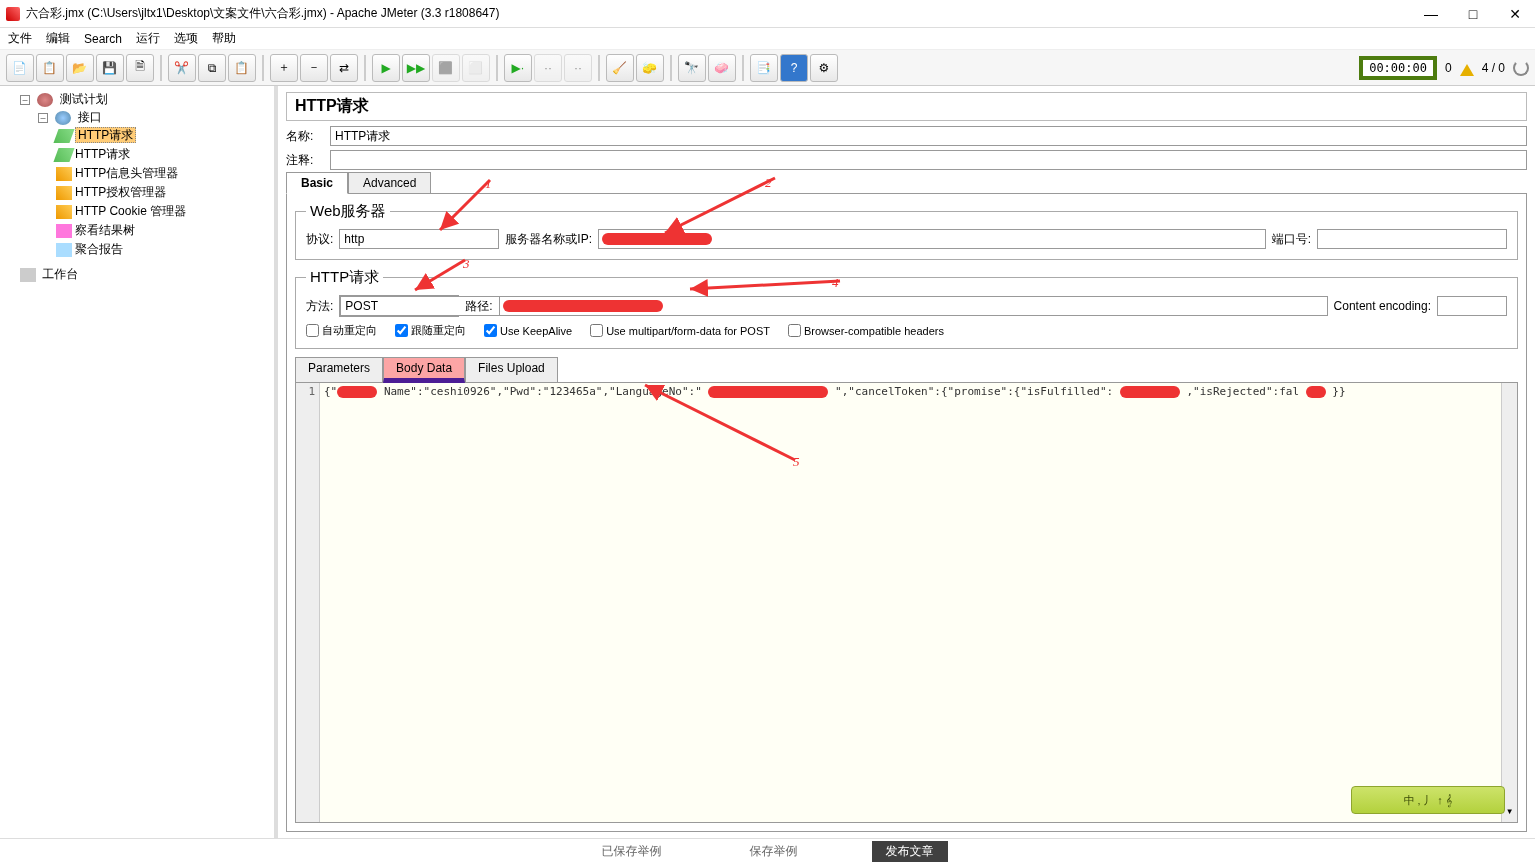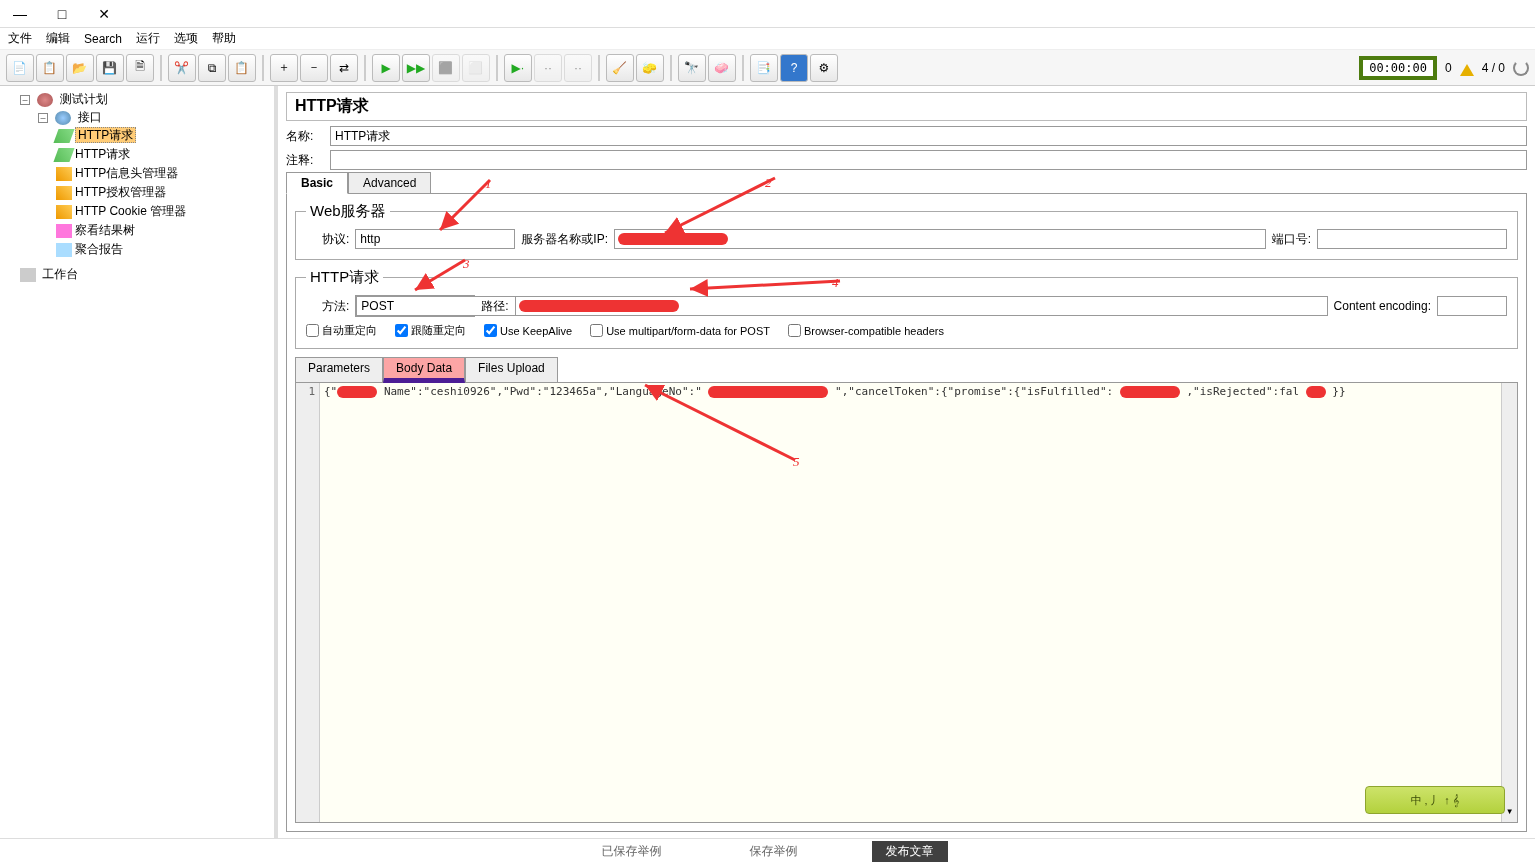--- a/index.html
+++ b/index.html
@@ -157,21 +157,21 @@
     display: flex;
     flex-direction: column;
     overflow: hidden;
   }
   fieldset {
     border: 1px solid #aaa;
     padding: 8px 10px 10px;
     margin-bottom: 8px;
   }
   fieldset legend { padding: 0 4px; font-size: 15px; }
-  .inline-form { display: flex; align-items: center; gap: 6px; flex-wrap: wrap; margin-left: 16px; }
+  .inline-form { display: flex; align-items: center; gap: 6px; flex-wrap: wrap; }
   .inline-form label { white-space: nowrap; }
   .inline-form input[type=text] {
     border: 1px solid #999;
     height: 20px; padding: 0 4px;
     font-size: 12px;
   }
   .redacted-block {
     display:inline-block;
     height: 12px;
     background: #e33;
@@ -208,21 +208,21 @@
   .editor .code {
     flex:1; padding:2px 4px; font-size:11px; position:relative;
     white-space:nowrap; color:#333;
   }
   .editor .scrollbar {
     width:16px; background:#eee; border-left:1px solid #ccc;
     display:flex;align-items:flex-end;justify-content:center;padding-bottom:4px;
   }
   .softkbd {
     position:absolute; right:30px; bottom:50px;
-    width:140px;height:28px;
+    width:154px;height:28px;
     background: linear-gradient(#cde36a,#b3d13d);
     border:1px solid #8ea52e; border-radius:4px;
     display:flex;align-items:center;justify-content:center;gap:4px;
     font-size:11px;color:#3a4a06;
   }
   .bottom-taskbar {
     position:absolute;left:0;right:0;bottom:0;height:26px;
     background:#fff;border-top:1px solid #ddd;
     display:flex;align-items:center;justify-content:center;gap:60px;
     font-size:12px;color:#666;
@@ -232,20 +232,24 @@
   
   .anno { position:absolute; pointer-events:none; }
   .anno svg { overflow:visible; }
   .ared { stroke:#e33; fill:none; stroke-width:3; }
   .anum { position:absolute; color:#e33; font-size:13px; font-style:italic; font-family:serif;}
 </style>
 </head>
 <body>
 
 <div class="titlebar">
+  <div class="title-left">
+    <span class="feather"></span>
+    <span>六合彩.jmx (C:\Users\jltx1\Desktop\文案文件\六合彩.jmx) - Apache JMeter (3.3 r1808647)</span>
+  </div>
   <div class="titlebar-right">
     <div class="sysbtn">—</div>
     <div class="sysbtn">□</div>
     <div class="sysbtn">✕</div>
   </div>
 </div>
 
 <div class="menubar">
   <span>文件</span>
   <span>编辑</span>

